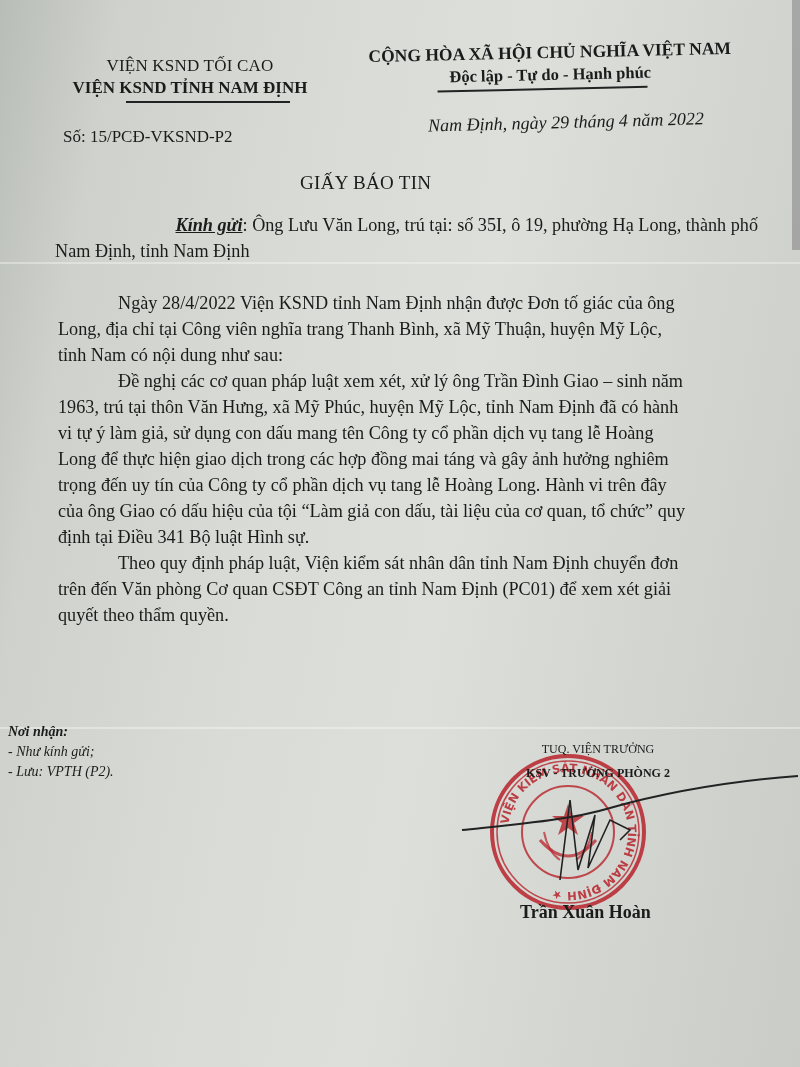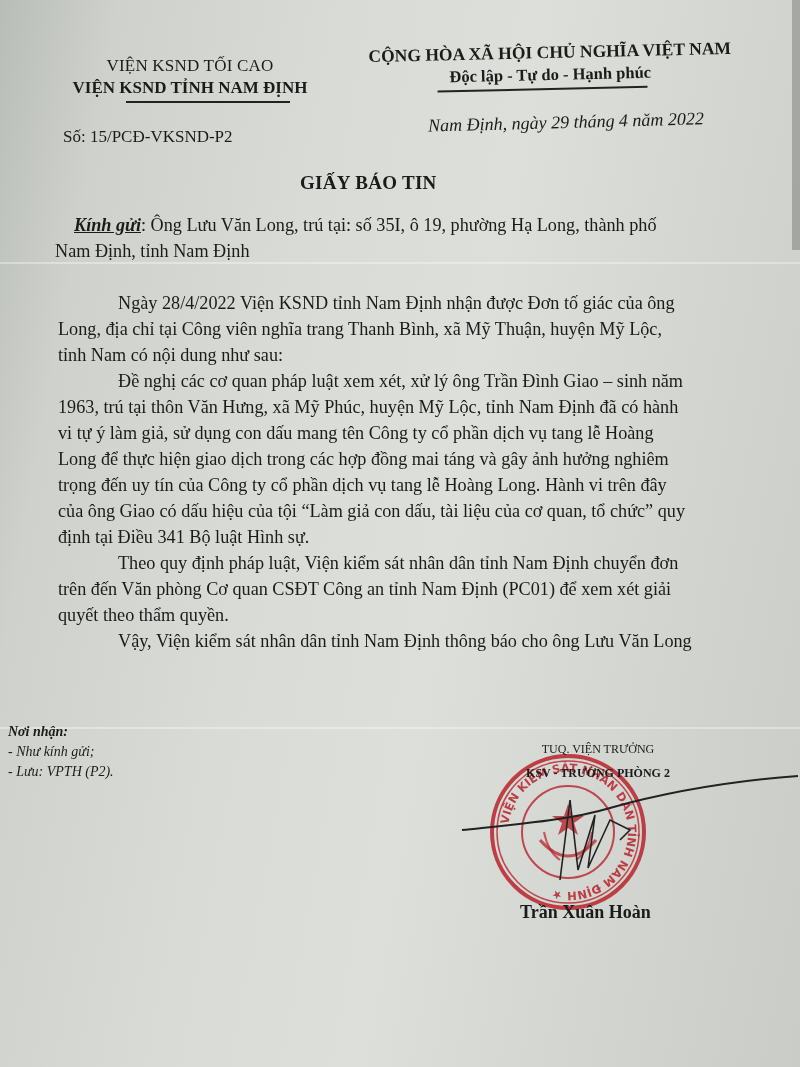--- a/index.html
+++ b/index.html
@@ -21,21 +21,21 @@
   .hdr-left .l2 { font-size: 17px; font-weight: bold; margin-top: 2px; }
   .hdr-left .rule { width: 164px; height: 1.5px; background: #222; margin: 3px auto 0 86px; }
   .doc-number { left: 63px; top: 127px; font-size: 17px; }
 
   .hdr-right { left: 340px; top: 42px; width: 420px; text-align: center; transform: rotate(-1.3deg); }
   .hdr-right .l1 { font-size: 17.5px; font-weight: bold; }
   .hdr-right .l2 { font-size: 16.5px; font-weight: bold; margin-top: 2px; }
   .hdr-right .rule { width: 210px; height: 1.5px; background: #222; margin: 3px auto 0 97px; }
   .date-line { left: 428px; top: 112px; font-size: 18px; font-style: italic; transform: rotate(-1.5deg); }
 
-  .title { left: 300px; top: 172px; font-size: 19px; font-weight: bold; letter-spacing: .3px; }
+  .title { left: 300px; top: 172px; font-size: 19px; font-weight: normal; letter-spacing: .3px; }
 
   .body-text { position: absolute; left: 58px; width: 700px; font-size: 18.2px; line-height: 26px; }
   .line { white-space: nowrap; }
   .indent { padding-left: 60px; }
   .ul { text-decoration: underline; font-weight: bold; font-style: italic; }
 
   .recipients { left: 8px; top: 722px; font-size: 14px; line-height: 20px; }
   .recipients .head { font-weight: bold; font-style: italic; }
   .recipients .item { font-style: italic; }
 
@@ -64,21 +64,21 @@
   <div class="abs hdr-right">
     <div class="l1">CỘNG HÒA XÃ HỘI CHỦ NGHĨA VIỆT NAM</div>
     <div class="l2">Độc lập - Tự do - Hạnh phúc</div>
     <div class="rule"></div>
   </div>
   <div class="abs date-line">Nam Định, ngày 29 tháng 4 năm 2022</div>
 
   <div class="abs title">GIẤY BÁO TIN</div>
 
   <div class="body-text" style="top:212px;">
-    <div class="line indent" style="padding-left:16px;">
+    <div class="line indent" style="padding-left:16px;text-align:right;">
       <span class="ul">Kính gửi</span><span>: Ông Lưu Văn Long, trú tại: số 35I, ô 19, phường Hạ Long, thành phố</span>
     </div>
     <div class="line" style="margin-left:-3px;">Nam Định, tỉnh Nam Định</div>
   </div>
 
   <div class="body-text" style="top:290px;">
     <div>
       <div class="line indent">Ngày 28/4/2022 Viện KSND tỉnh Nam Định nhận được Đơn tố giác của ông</div>
       <div class="line">Long, địa chỉ tại Công viên nghĩa trang Thanh Bình, xã Mỹ Thuận, huyện Mỹ Lộc,</div>
       <div class="line">tỉnh Nam có nội dung như sau:</div>
@@ -91,21 +91,20 @@
       <div class="line">trọng đến uy tín của Công ty cổ phần dịch vụ tang lễ Hoàng Long. Hành vi trên đây</div>
       <div class="line">của ông Giao có dấu hiệu của tội “Làm giả con dấu, tài liệu của cơ quan, tổ chức” quy</div>
       <div class="line">định tại Điều 341 Bộ luật Hình sự.</div>
     </div>
     <div>
       <div class="line indent">Theo quy định pháp luật, Viện kiểm sát nhân dân tỉnh Nam Định chuyển đơn</div>
       <div class="line">trên đến Văn phòng Cơ quan CSĐT Công an tỉnh Nam Định (PC01) để xem xét giải</div>
       <div class="line">quyết theo thẩm quyền.</div>
     </div>
     <div>
-      <div class="line indent">Vậy, Viện kiểm sát nhân dân tỉnh Nam Định thông báo cho ông Lưu Văn Long</div>
     </div>
   </div>
 
   <div class="abs recipients">
     <div class="head">Nơi nhận:</div>
     <div class="item">- Như kính gửi;</div>
     <div class="item">- Lưu: VPTH (P2).</div>
   </div>
 
   <svg class="stamp" viewBox="0 0 160 160">

